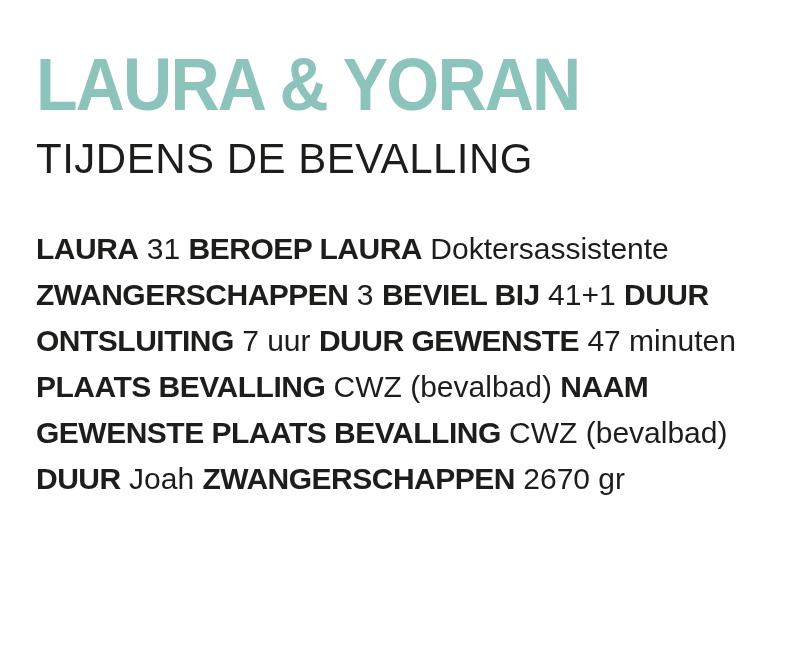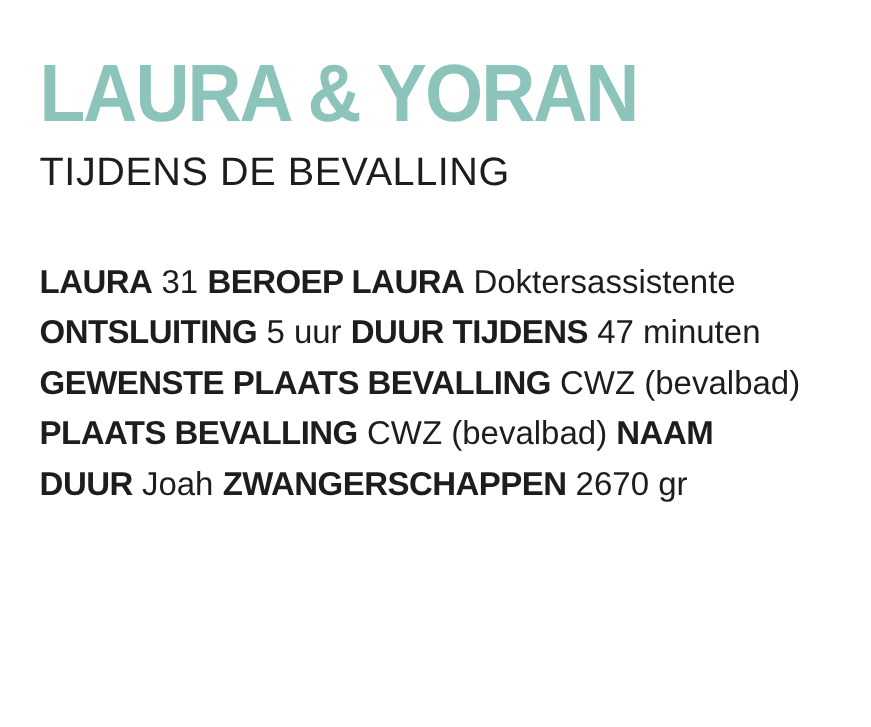--- a/index.html
+++ b/index.html
@@ -26,29 +26,29 @@
     font-size: 74px;
     line-height: 1.0;
     font-weight: 700;
     letter-spacing: -2px;
     transform: scaleX(0.92);
     transform-origin: left top;
     white-space: nowrap;
   }
   .subtitle {
     margin: 14px 0 0 0;
-    font-size: 36px;
+    font-size: 42px;
     line-height: 1.1;
     font-weight: 400;
     letter-spacing: 0.5px;
     color: #1d1d1b;
     white-space: nowrap;
   }
   .details {
-    margin-top: 58px;
+    margin-top: 44px;
     font-size: 30px;
     line-height: 46px;
   }
   .detail-line {
     white-space: pre;
   }
   .detail-line .lbl {
     font-weight: 700;
     letter-spacing: -0.5px;
   }
@@ -58,18 +58,19 @@
 </style>
 </head>
 <body style="color: rgb(29, 29, 27);">
 
 <div class="card">
   <h1 class="title" style="color: rgb(140, 195, 186);">LAURA &amp; YORAN</h1>
   <h2 class="subtitle">TIJDENS DE BEVALLING</h2>
 
   <div class="details">
       <div class="detail-line"><span class="lbl">LAURA</span><span class="val"> 31 </span><span class="lbl">BEROEP LAURA</span><span class="val"> Doktersassistente</span></div>
-      <div class="detail-line"><span class="lbl">ONTSLUITING</span><span class="val"> 5 uur </span><span class="lbl">DUUR TIJDENS</span><span class="val"> 47 minuten</span></div>
+      <div class="detail-line"><span class="lbl">ZWANGERSCHAPPEN</span><span class="val"> 3 </span><span class="lbl">BEVIEL BIJ</span><span class="val"> 41+1 </span><span class="lbl">DUUR</span></div>
+      <div class="detail-line"><span class="lbl">ONTSLUITING</span><span class="val"> 7 uur </span><span class="lbl">DUUR GEWENSTE</span><span class="val"> 47 minuten</span></div>
+      <div class="detail-line"><span class="lbl">PLAATS BEVALLING</span><span class="val"> CWZ (bevalbad) </span><span class="lbl">NAAM</span></div>
       <div class="detail-line"><span class="lbl">GEWENSTE PLAATS BEVALLING</span><span class="val"> CWZ (bevalbad)</span></div>
-      <div class="detail-line"><span class="lbl">PLAATS BEVALLING</span><span class="val"> CWZ (bevalbad) </span><span class="lbl">NAAM</span></div>
       <div class="detail-line"><span class="lbl">DUUR</span><span class="val"> Joah </span><span class="lbl">ZWANGERSCHAPPEN</span><span class="val"> 2670 gr</span></div>
     </div>
 </div>
 
 </body></html>

